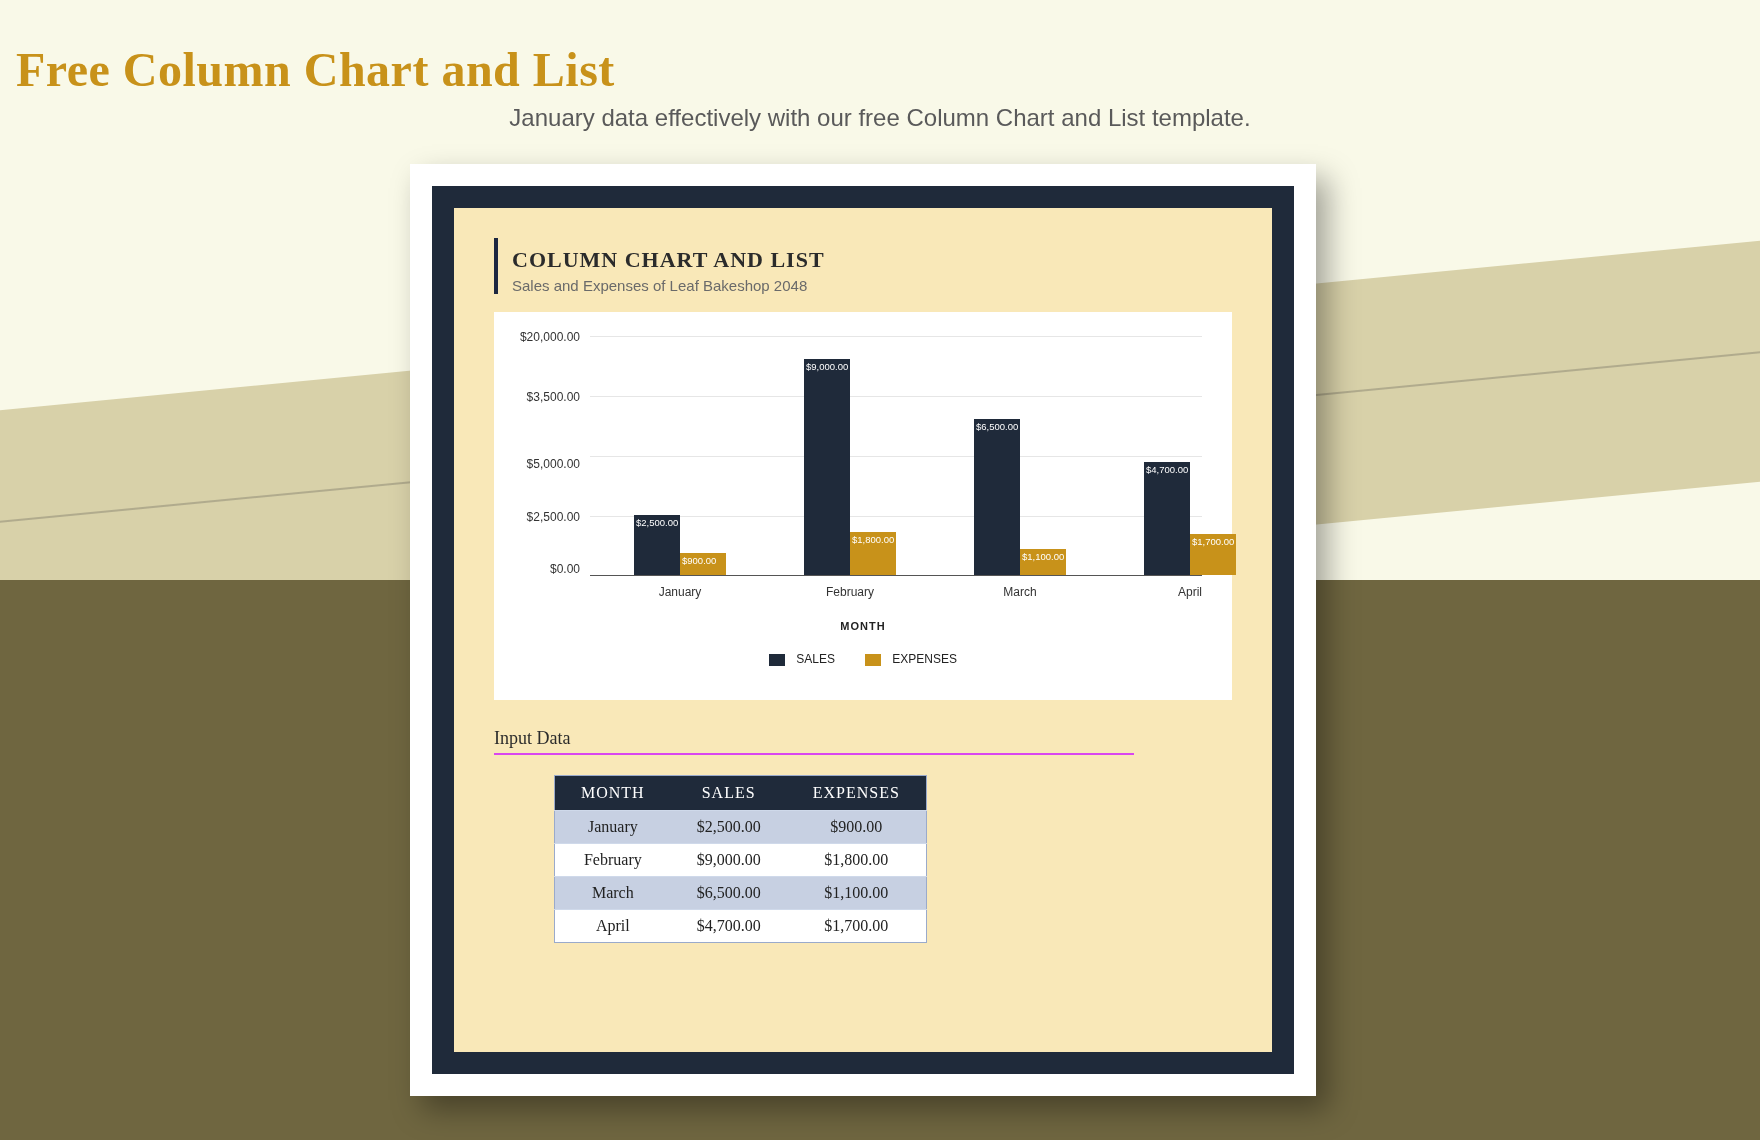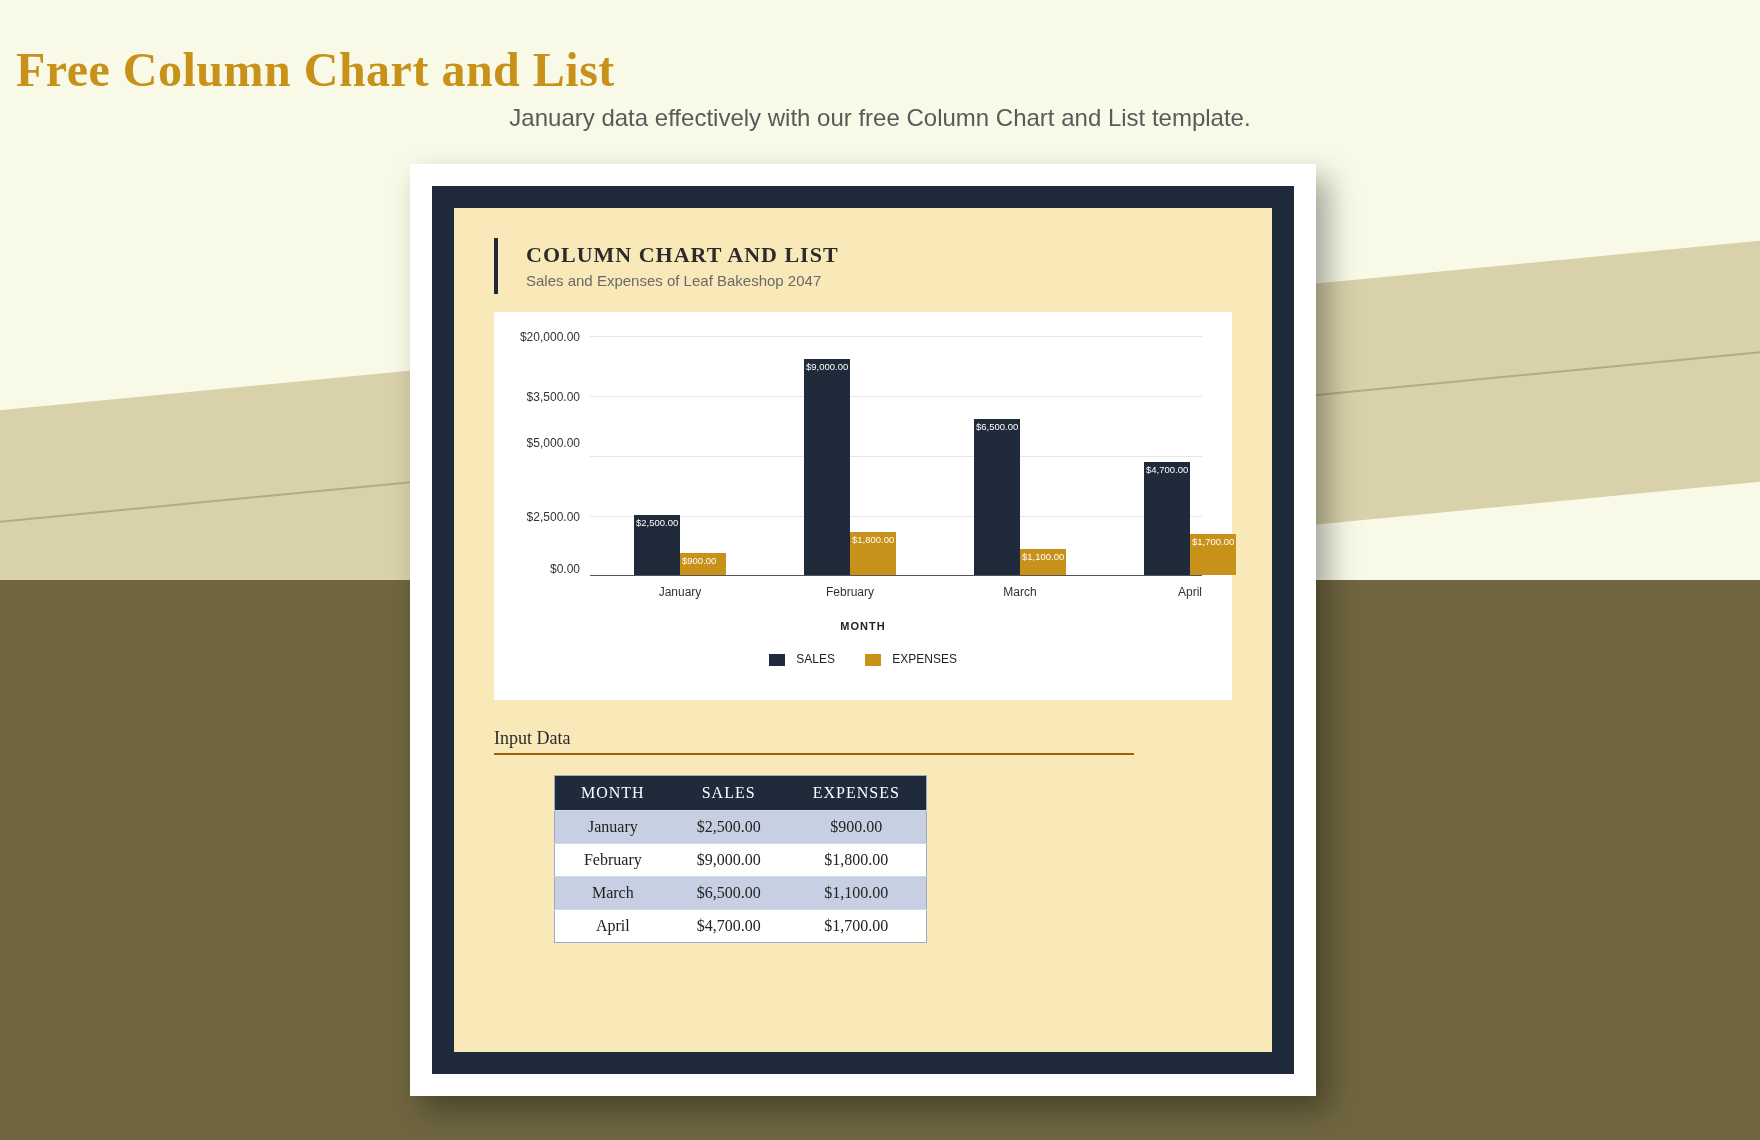--- a/index.html
+++ b/index.html
@@ -33,21 +33,21 @@
   .card-inner {
     position: absolute; left: 22px; top: 22px; right: 22px; bottom: 22px;
     background: #1f2a3a;
   }
   .card-body {
     position: absolute; left: 22px; top: 22px; right: 22px; bottom: 22px;
     background: #f9e8b8;
     padding: 28px 40px 20px 40px;
   }
 
-  .doc-head { display: flex; align-items: center; gap: 28px; margin-bottom: 18px; }
+  .doc-head { display: flex; align-items: flex-end; gap: 14px; margin-bottom: 18px; }
   .vbar { width: 4px; height: 56px; background: #1d2740; margin-top: 2px; }
   .doc-title { font-size: 22px; letter-spacing: 1px; color: #2b2b2b; font-weight: 600; }
   .doc-sub { font-size: 15px; color: #6a6a6a; margin-top: 4px; font-family: Arial, sans-serif; }
 
   .chartbox {
     background: #fff; width: 100%; height: 388px; position: relative;
     padding: 18px 30px 10px 92px;
   }
   .ylabel { position: absolute; left: 12px; font-size: 12px; color: #333; font-family: Arial, sans-serif; text-align: right; width: 74px; }
   .plot {
@@ -58,21 +58,21 @@
   .group { position: absolute; bottom: 0; width: 120px; }
   .bar { position: absolute; bottom: 0; }
   .bar.sales { width: 46px; background: #1f2a3a; }
   .bar.exp   { width: 46px; background: #c8921a; }
   .barlabel { position: absolute; top: 2px; left: 2px; font-size: 9.5px; color: #fff; font-family: Arial, sans-serif; white-space: nowrap; }
   .catlabel { position: absolute; top: 100%; margin-top: 10px; width: 100%; text-align: center; font-size: 12px; color: #333; font-family: Arial, sans-serif; }
   .xaxis-title { position: absolute; left: 0; right: 0; text-align: center; font-size: 11px; font-weight: 700; letter-spacing: 1px; color: #222; font-family: Arial, sans-serif; }
   .legend { position: absolute; left: 0; right: 0; display: flex; justify-content: center; gap: 30px; font-size: 12px; font-family: Arial, sans-serif; color: #222; }
   .swatch { display: inline-block; width: 16px; height: 12px; margin-right: 8px; vertical-align: middle; }
 
-  .input-hdr { margin-top: 28px; font-size: 18px; color: #2b2b2b; border-bottom: 2px solid #a16207; padding-bottom: 4px; width: 640px; }
+  .input-hdr { margin-top: 28px; font-size: 18px; color: #2b2b2b; border-bottom: 2px solid #d946ef; padding-bottom: 4px; width: 640px; }
 
   .tbl { margin-top: 20px; margin-left: 60px; border: 1px solid #9aaacb; border-collapse: collapse; font-size: 16px; }
   .tbl th { background: #1f2a3a; color: #fff; font-weight: 500; padding: 8px 26px; letter-spacing: 1px; font-family: Georgia, serif; }
   .tbl td { padding: 7px 26px; text-align: center; border-top: 1px solid #cfd9ea; font-family: Georgia, serif; color: #222; }
   .tbl tr.alt td { background: #c7d0e2; }
   .tbl tr.plain td { background: #fff; }
 </style>
 </head>
 <body>
 
@@ -85,28 +85,28 @@
   <div class="page-subtitle">January data effectively with our free Column Chart and List template.</div>
 
   <div class="card">
     <div class="card-inner">
       <div class="card-body">
 
         <div class="doc-head">
           <div class="vbar"></div>
           <div>
             <div class="doc-title">COLUMN CHART AND LIST</div>
-            <div class="doc-sub">Sales and Expenses of Leaf Bakeshop 2047</div>
+            <div class="doc-sub">Sales and Expenses of Leaf Bakeshop 2048</div>
           </div>
         </div>
 
         <div class="chartbox">
           <div class="ylabel" style="top:18px">$20,000.00</div>
           <div class="ylabel" style="top:78px">$3,500.00</div>
-          <div class="ylabel" style="top:124px">$5,000.00</div>
+          <div class="ylabel" style="top:145px">$5,000.00</div>
           <div class="ylabel" style="top:198px">$2,500.00</div>
           <div class="ylabel" style="top:250px">$0.00</div>
 
           <div class="plot">
             <div class="grid" style="top:0"></div>
             <div class="grid" style="top:60px"></div>
             <div class="grid" style="top:120px"></div>
             <div class="grid" style="top:180px"></div>
 
             <div class="group" style="left:30px">

